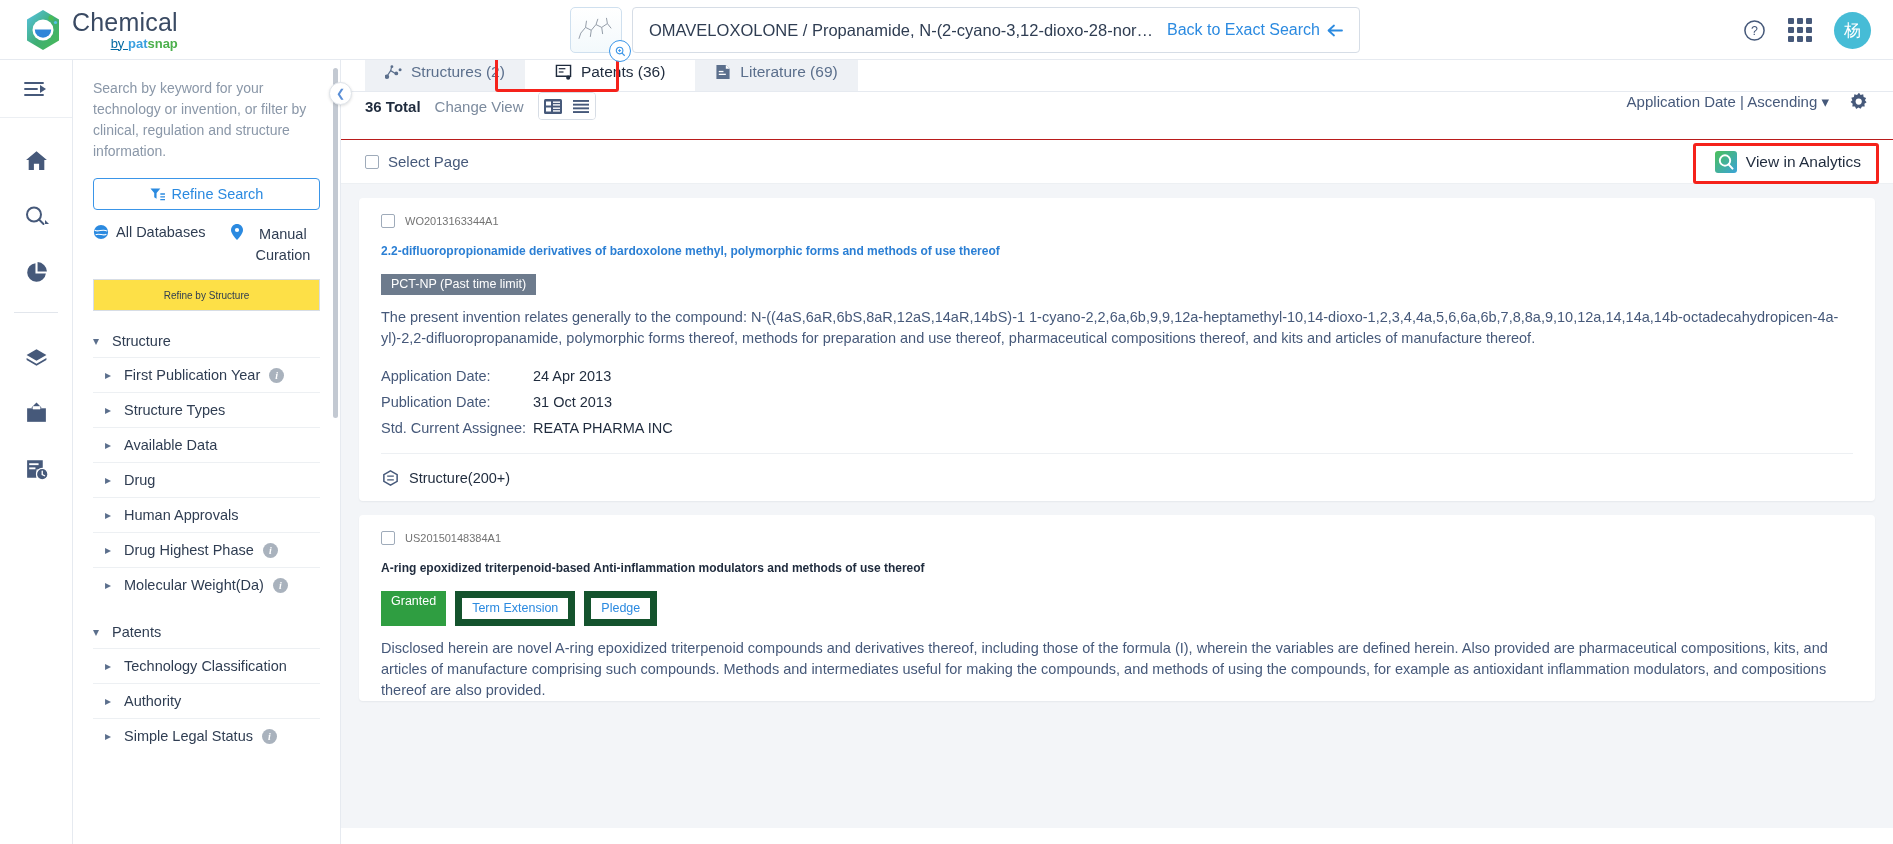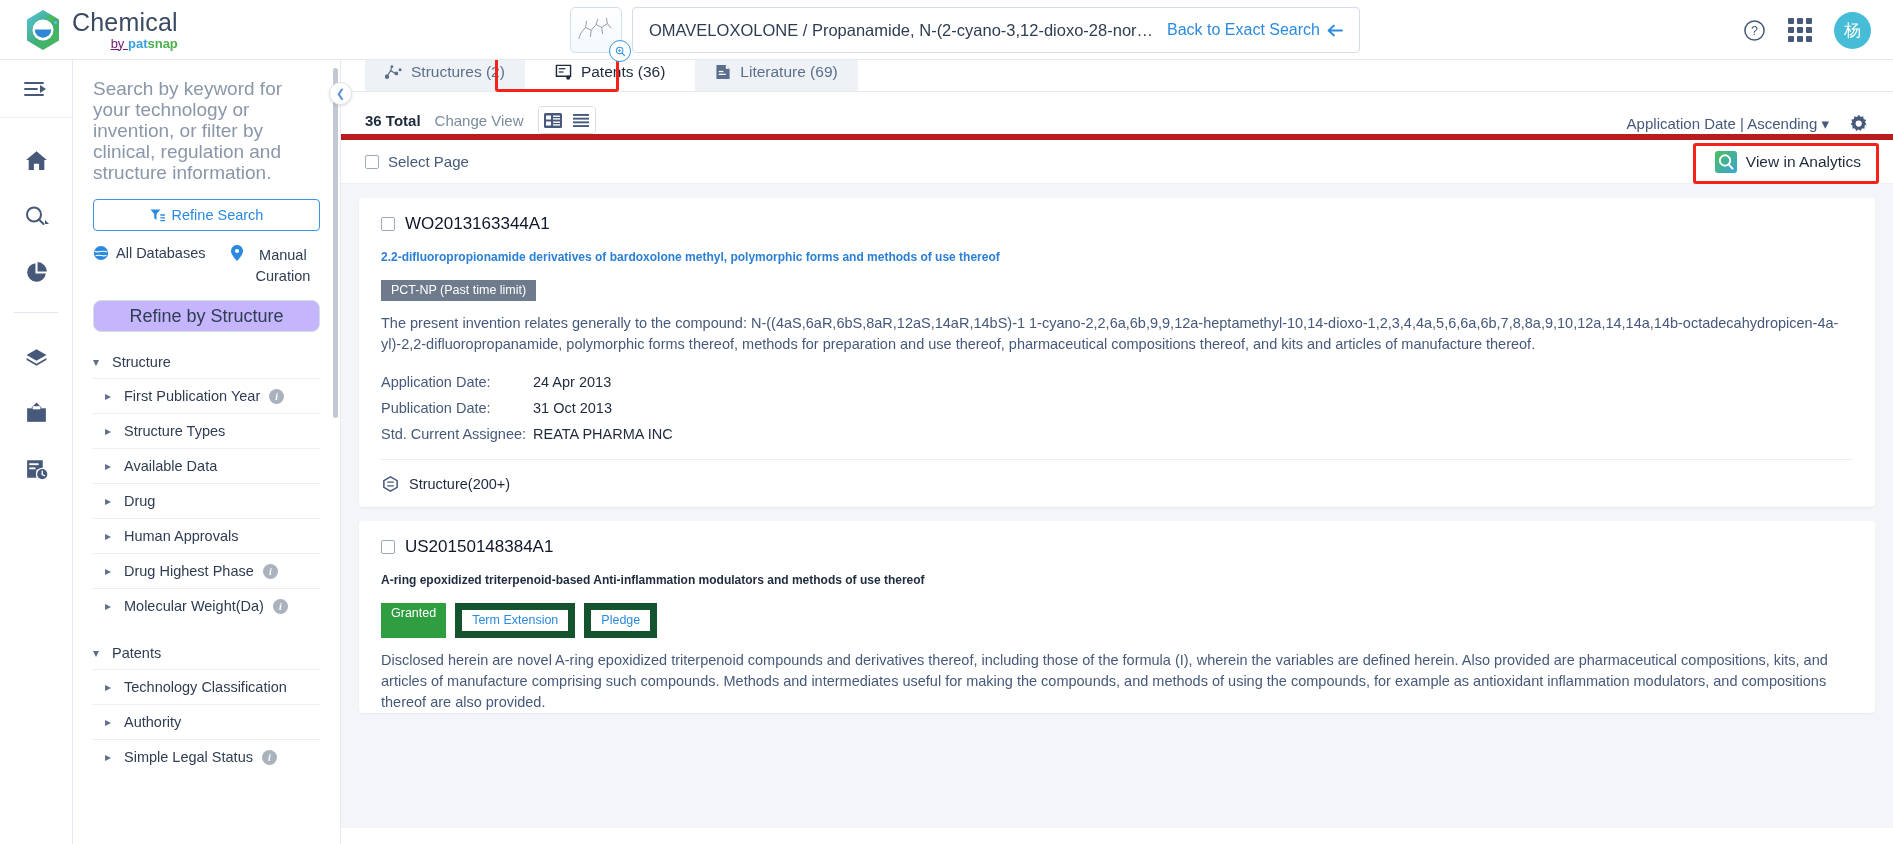--- a/index.html
+++ b/index.html
@@ -18,21 +18,21 @@
     background: #fff; border-bottom: 1px solid #e6eaf0;
     display: flex; align-items: center; z-index: 20;
   }
   .brand { display: flex; align-items: center; margin-left: 24px; }
   .brand-logo { width: 38px; height: 42px; position: relative; margin-right: 10px; }
   .brand-text { line-height: 1; }
   .brand-title {
     font-size: 25px; color: #3a4a63; font-weight: 400; letter-spacing: .2px;
   }
   .brand-sub { font-size: 13px; margin-top: 2px; text-align: right; }
-  .brand-sub .by { color: #701a75; text-decoration: underline; }
+  .brand-sub .by { color: #0369a1; text-decoration: underline; }
   .brand-sub .pat { color: #3aa0e0; font-weight: 700; }
   .brand-sub .snap { color: #4cb04c; font-weight: 700; }
 
   .search-zone {
     position: absolute; left: 570px; top: 7px;
     display: flex; align-items: flex-start;
   }
   .struct-thumb {
     width: 52px; height: 46px; border: 1px solid #cfe0ef; border-radius: 5px;
     background: linear-gradient(#ffffff, #f3f9fc);
@@ -88,40 +88,40 @@
     color: #46597a; cursor: pointer; position: relative;
   }
   .rail-div { width: 44px; height: 1px; background: #e2e6ec; margin: 12px 0 16px; }
 
   
   .sidebar {
     position: absolute; top: 60px; left: 73px; width: 268px; height: 784px;
     background: #fff; border-right: 1px solid #e6eaf0; overflow: hidden;
   }
   .sb-inner { padding: 18px 20px 0 20px; }
-  .sb-hint { font-size: 19px; line-height: 21px; color: #8a97a8; }
+  .sb-hint { font-size: 14px; line-height: 21px; color: #8a97a8; }
   .refine-search-btn {
     margin-top: 16px; height: 32px; width: 100%;
     border: 1px solid #3a95e8; border-radius: 4px; background: #fff;
     color: #2b8ae0; font-size: 14.5px;
     display: flex; align-items: center; justify-content: center; gap: 7px; cursor: pointer;
   }
   .db-row {
     margin-top: 14px; display: flex; align-items: flex-start;
     font-size: 14.5px; color: #2f3d52;
   }
   .db-left { display: flex; align-items: center; gap: 7px; }
   .pin { margin-left: 26px; color: #2b8ae0; }
   .manual-curation {
     margin-left: 12px; line-height: 21px; text-align: center; color: #2f3d52;
   }
   .refine-struct-btn {
     margin-top: 13px; height: 32px; width: 100%;
-    border: 1px solid #d7dde5; border-radius: 8px; background: #c4b5fd;
-    color: #2f3d52; font-size: 18px;
+    border: 1px solid #d7dde5; border-radius: 0; background: #fde047;
+    color: #2f3d52; font-size: 10px;
     display: flex; align-items: center; justify-content: center; cursor: pointer;
   }
   .facet-group { margin-top: 14px; }
   .facet-head {
     display: flex; align-items: center; gap: 9px; font-size: 14.5px;
     color: #2f3d52; padding: 8px 0; cursor: pointer;
   }
   .facet-item {
     display: flex; align-items: center; gap: 9px; font-size: 14.5px;
     color: #2f3d52; padding: 9px 0 9px 12px; border-top: 1px solid #edf0f3;
@@ -163,22 +163,22 @@
     background: #eef1f5; color: #5b6f8c; font-size: 15.5px;
     display: flex; align-items: center; gap: 9px; cursor: pointer;
   }
   .tab.active { background: #fff; color: #1f2b3d; font-weight: 400; }
   .tab-hl {
     position: absolute; left: 154px; top: 3px; width: 124px; height: 45px;
     border: 3px solid #f5221b; border-radius: 3px; pointer-events: none;
   }
 
   .toolbar {
-    height: 48px; background: #fff; display: flex; align-items: flex-end;
-    padding: 0 24px; justify-content: space-between; border-bottom: 6px solid #b91c1c;
+    height: 48px; background: #fff; display: flex; align-items: flex-start;
+    padding: 0 24px; justify-content: space-between; border-bottom: 1px solid #b91c1c;
   }
   .toolbar-left { display: flex; align-items: center; gap: 14px; }
   .total { font-size: 15px; font-weight: 700; color: #1f2b3d; }
   .change-view { font-size: 15px; color: #7c8b9e; cursor: pointer; }
   .view-toggle {
     display: flex; border: 1px solid #d7dde5; border-radius: 4px; overflow: hidden;
     height: 28px;
   }
   .vt-btn {
     width: 28px; height: 26px; display: flex; align-items: center; justify-content: center;
@@ -211,21 +211,21 @@
     position: absolute; right: 14px; top: 3px; width: 186px; height: 41px;
     border: 3px solid #f5221b; border-radius: 3px; pointer-events: none;
   }
 
   .results { padding: 14px 18px 0 18px; height: 652px; overflow: hidden; }
   .card {
     background: #fff; border-radius: 4px; margin-bottom: 14px;
     padding: 16px 22px 0 22px; box-shadow: 0 1px 2px rgba(20,30,50,.06);
   }
   .pub-row { display: flex; align-items: center; gap: 10px; }
-  .pub-no { color: #0f172a; font-size: 17px; }
+  .pub-no { color: #737373; font-size: 11px; }
   .card-title {
     margin-top: 12px; font-size: 12px; font-weight: 700; line-height: 22px;
   }
   .card-title.link { color: #2b7fd4; cursor: pointer; }
   .card-title.plain { color: #1f2b3d; }
   .tags { margin-top: 12px; display: flex; gap: 9px; flex-wrap: wrap; }
   .tag {
     font-size: 12.5px; padding: 3px 10px; border-radius: 0; line-height: 15px;
   }
   .tag.grey { background: #6d7b8d; color: #fff; }

